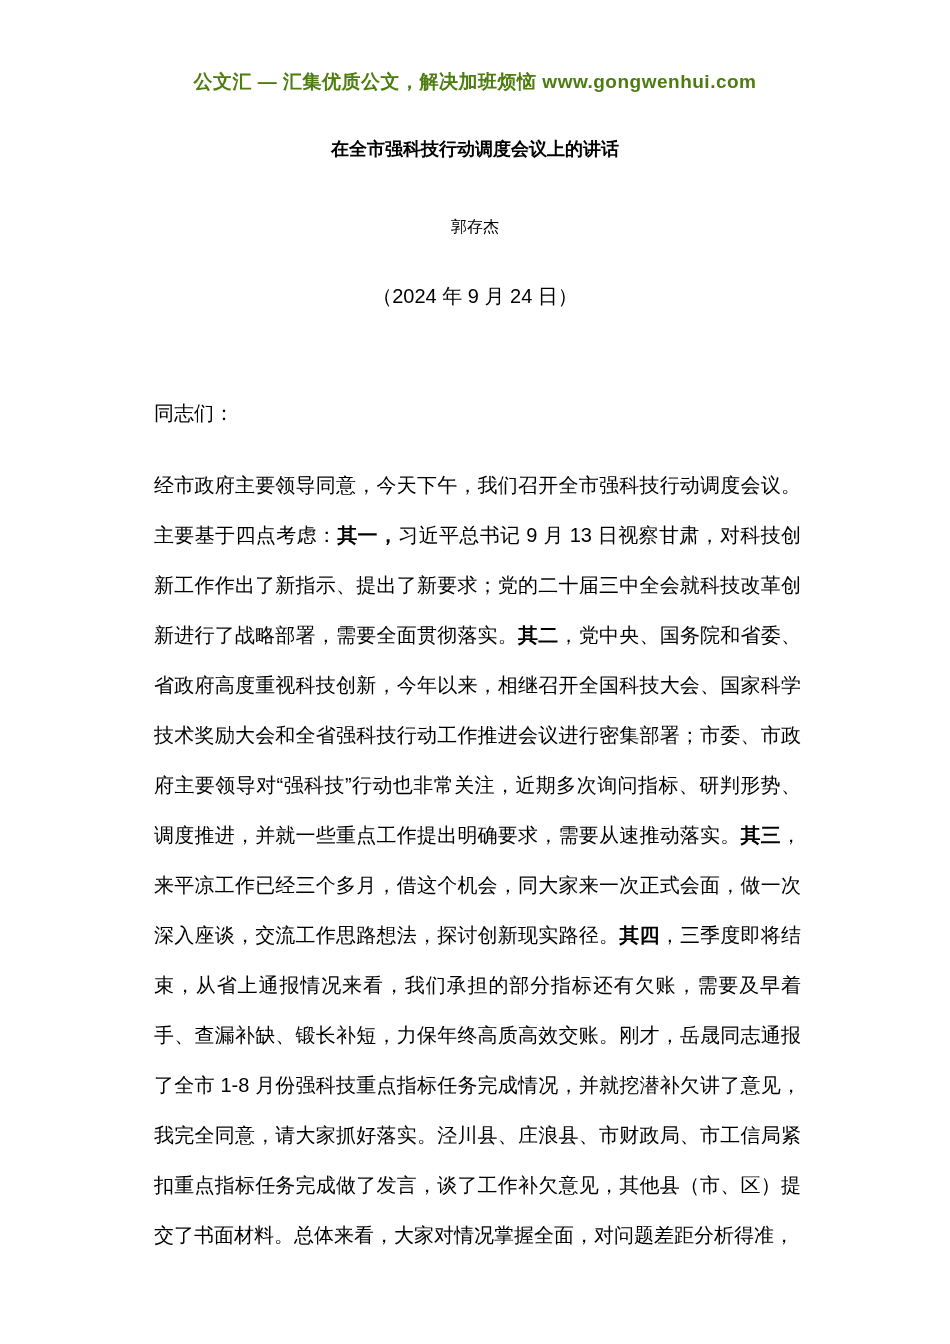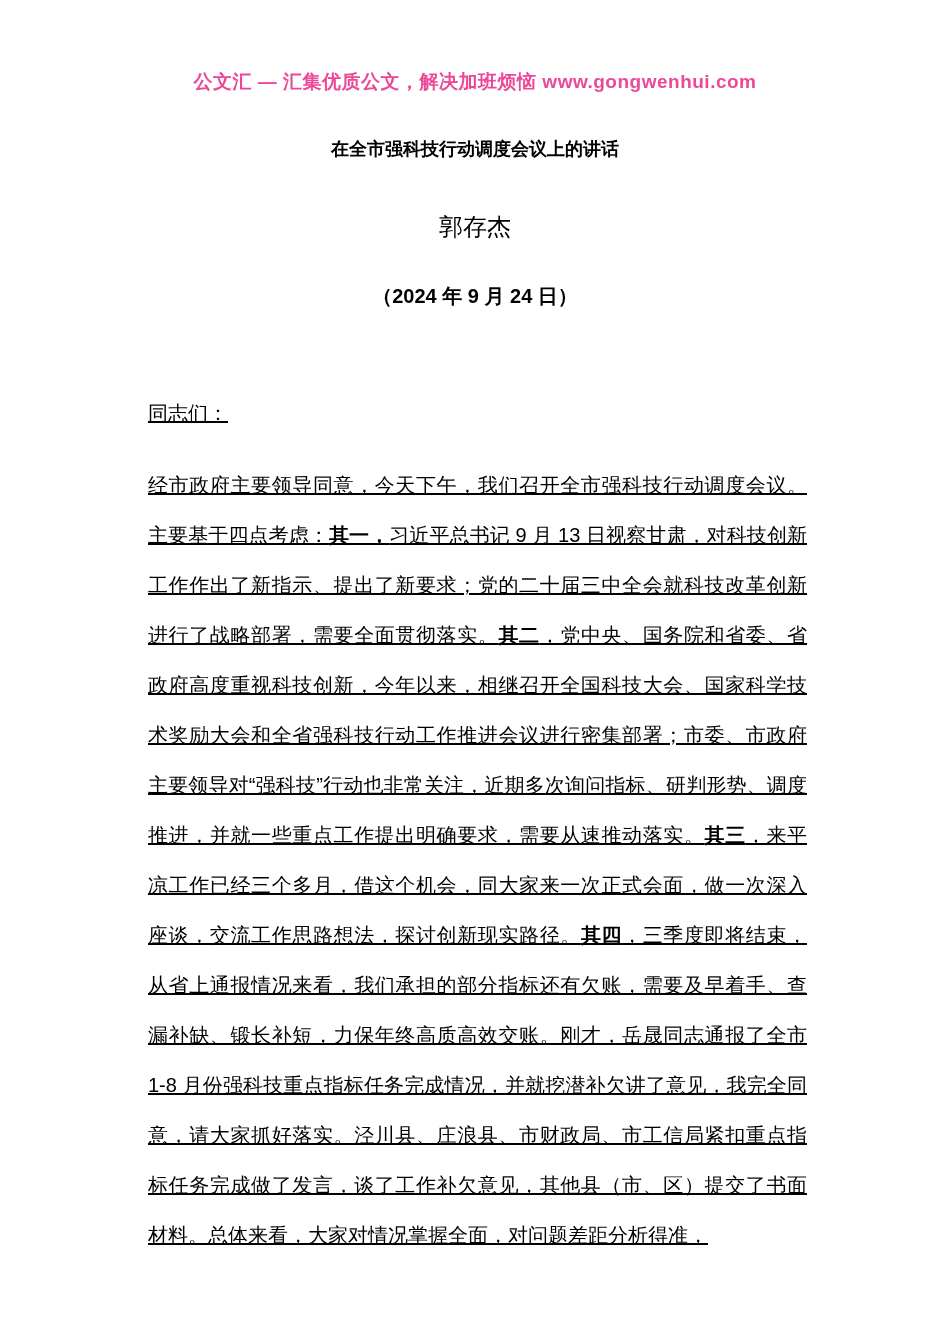--- a/index.html
+++ b/index.html
@@ -24,46 +24,45 @@
   .doc-title {
     margin: 42px 140px 0 140px;
     text-align: center;
     font-size: 18px;
     line-height: 26px;
     font-weight: bold;
   }
   .author {
     margin-top: 53px;
     text-align: center;
-    font-size: 24px;
+    font-size: 16px;
     line-height: 23px;
   }
   .doc-date {
     margin-top: 47px;
     text-align: center;
     font-size: 20px;
     line-height: 23px;
-    font-weight: bold;
   }
   .body-text {
     margin: 80px 137px 0 142px;
     font-size: 20px;
     line-height: 50px;
     text-align: justify;
   }
-  .body-text p { margin: 6px; padding: 0; text-decoration: underline; }
+  .body-text p { margin: 12px; padding: 0; }
   .body-text p.para { margin-top: 22px; }
   .bold { font-weight: bold; }
 </style>
 </head>
 <body>
 
 <div class="page">
 
-  <div class="banner" style="color: #ec4899;">公文汇 — 汇集优质公文，解决加班烦恼 www.gongwenhui.com</div>
+  <div class="banner" style="color: #4d7c0f;">公文汇 — 汇集优质公文，解决加班烦恼 www.gongwenhui.com</div>
 
   <div class="doc-title">在全市强科技行动调度会议上的讲话</div>
 
   <div class="author">郭存杰</div>
 
   <div class="doc-date">（2024 年 9 月 24 日）</div>
 
   <div class="body-text">
     <p class="salutation">同志们：</p>
     <p class="para"><span>经市政府主要领导同意，今天下午，我们召开全市强科技行动调度会议。主要基于四点考虑：</span><span class="bold">其一，</span><span>习近平总书记 9 月 13 日视察甘肃，对科技创新工作作出了新指示、提出了新要求；党的二十届三中全会就科技改革创新进行了战略部署，需要全面贯彻落实。</span><span class="bold">其二</span><span>，党中央、国务院和省委、省政府高度重视科技创新，今年以来，相继召开全国科技大会、国家科学技术奖励大会和全省强科技行动工作推进会议进行密集部署；市委、市政府主要领导对“强科技”行动也非常关注，近期多次询问指标、研判形势、调度推进，并就一些重点工作提出明确要求，需要从速推动落实。</span><span class="bold">其三</span><span>，来平凉工作已经三个多月，借这个机会，同大家来一次正式会面，做一次深入座谈，交流工作思路想法，探讨创新现实路径。</span><span class="bold">其四</span><span>，三季度即将结束，从省上通报情况来看，我们承担的部分指标还有欠账，需要及早着手、查漏补缺、锻长补短，力保年终高质高效交账。刚才，岳晟同志通报了全市 1-8 月份强科技重点指标任务完成情况，并就挖潜补欠讲了意见，我完全同意，请大家抓好落实。泾川县、庄浪县、市财政局、市工信局紧扣重点指标任务完成做了发言，谈了工作补欠意见，其他县（市、区）提交了书面材料。总体来看，大家对情况掌握全面，对问题差距分析得准，</span></p>

